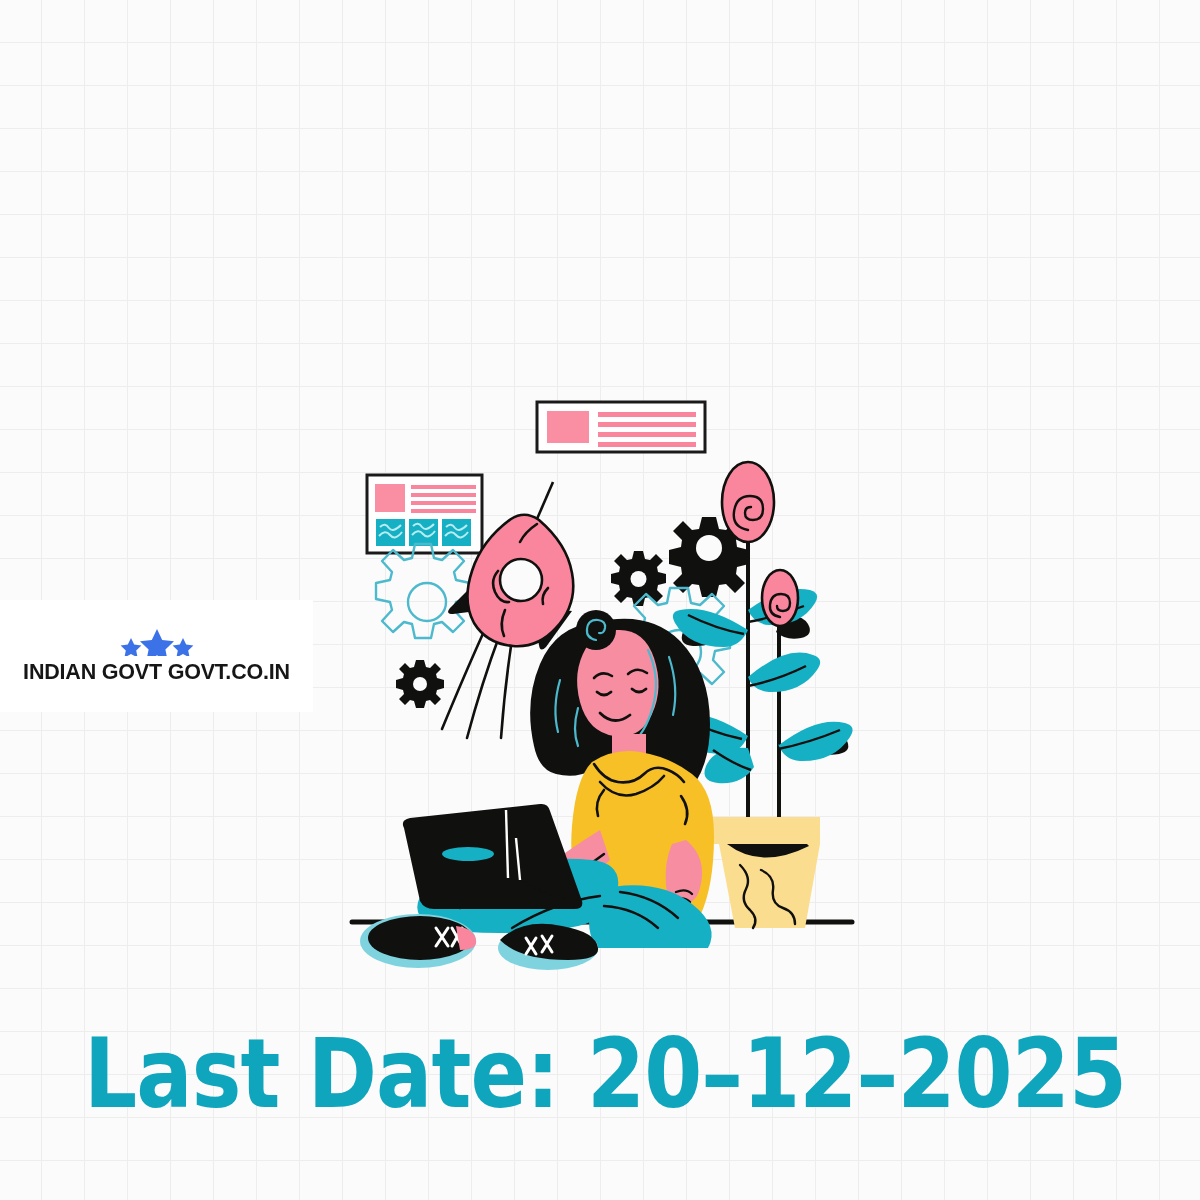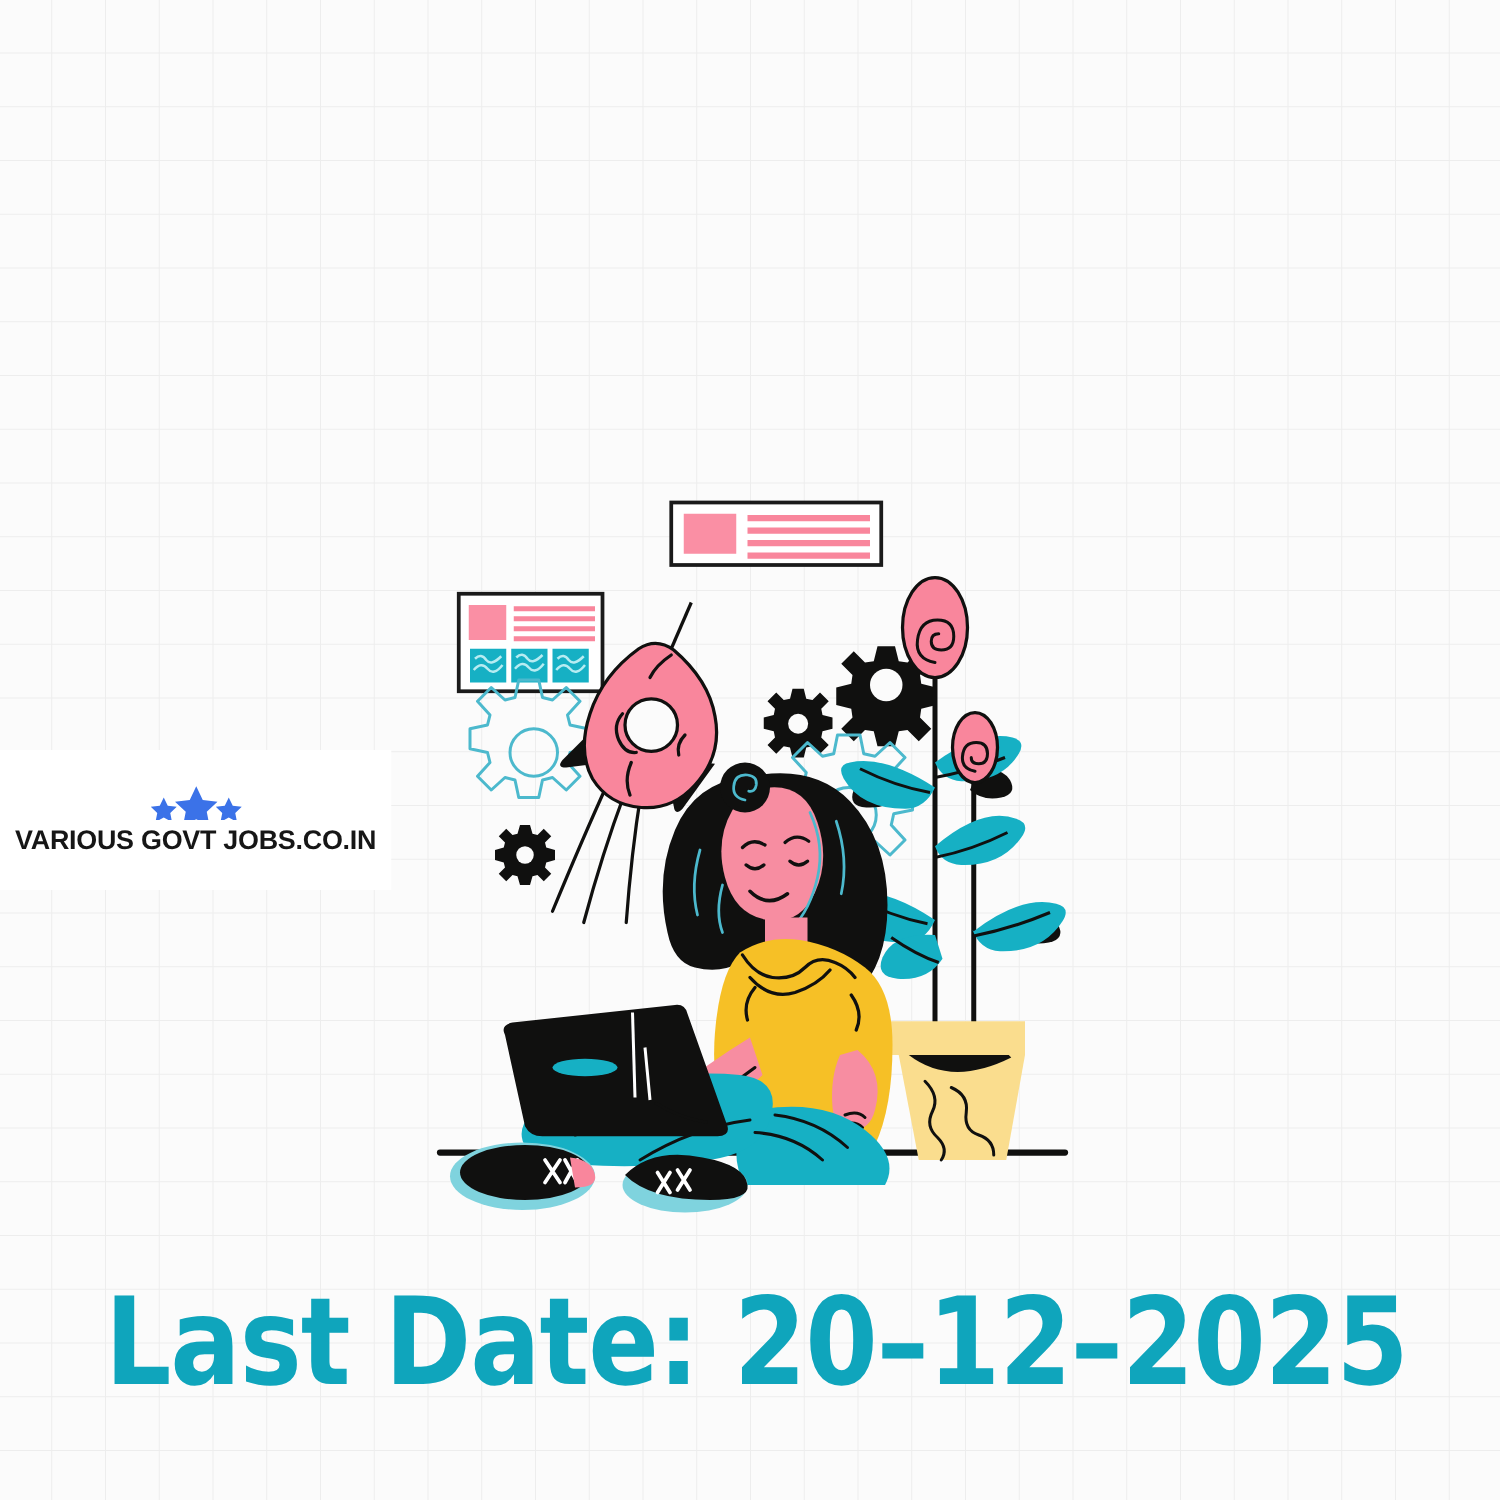--- a/index.html
+++ b/index.html
@@ -323,20 +323,20 @@
 
     </svg>
   </div>
 
   <div class="logo-badge">
     <svg class="logo-stars" viewBox="0 0 84 28">
       <polygon points="42,1 47.2,12 59,13.3 50.4,21.4 52.7,33 42,27.3 31.3,33 33.6,21.4 25,13.3 36.8,12" fill="#3b72e8"></polygon>
       <polygon points="16,10 19.2,16.6 26.4,17.4 21.2,22.4 22.6,29.6 16,26 9.4,29.6 10.8,22.4 5.6,17.4 12.8,16.6" fill="#3b72e8"></polygon>
       <polygon points="68,10 71.2,16.6 78.4,17.4 73.2,22.4 74.6,29.6 68,26 61.4,29.6 62.8,22.4 57.6,17.4 64.8,16.6" fill="#3b72e8"></polygon>
     </svg>
-    <div class="logo-text">VARIOUS GOVT JOBS.CO.IN</div>
+    <div class="logo-text">INDIAN GOVT GOVT.CO.IN</div>
   </div>
 
   <div class="date-wrap">
     <p class="date-text">Last Date: 20–12–2025</p>
   </div>
 
 </div>
 
 </body></html>

